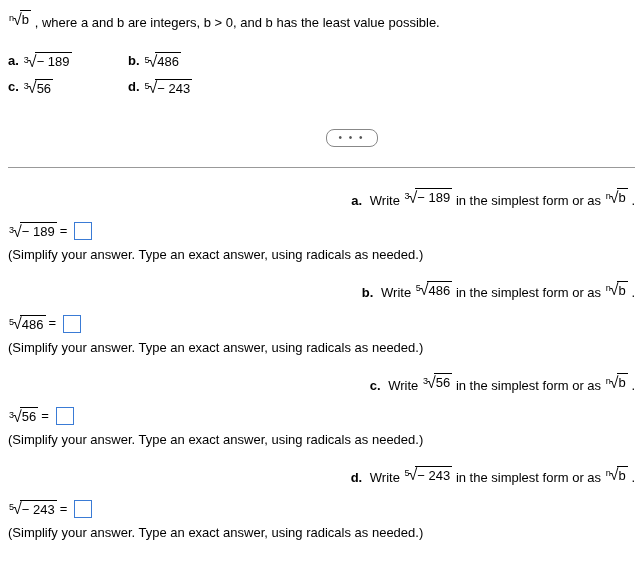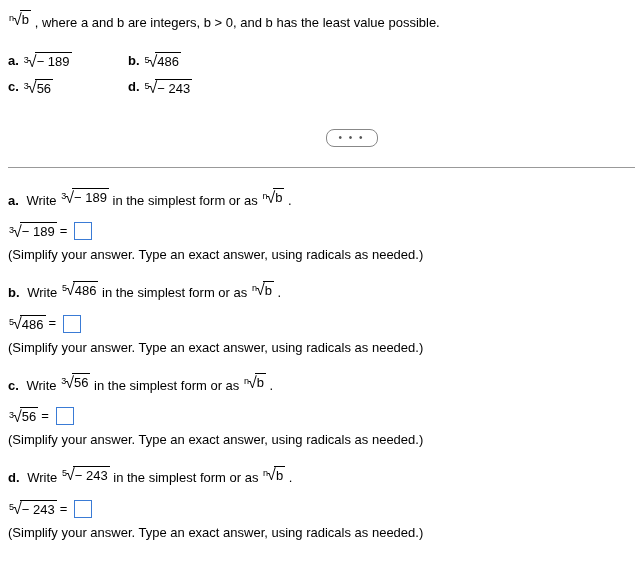--- a/index.html
+++ b/index.html
@@ -70,20 +70,21 @@
   hr {
     border: none;
     border-top: 1px solid #999;
     margin: 12px 0 18px;
   }
   .part {
     margin-bottom: 14px;
   }
   .prompt {
     margin-bottom: 10px;
+    text-align: right;
   }
   .equation {
     display: flex;
     align-items: center;
     margin-bottom: 4px;
   }
   .answer-box {
     display: inline-block;
     width: 16px;
     height: 16px;

